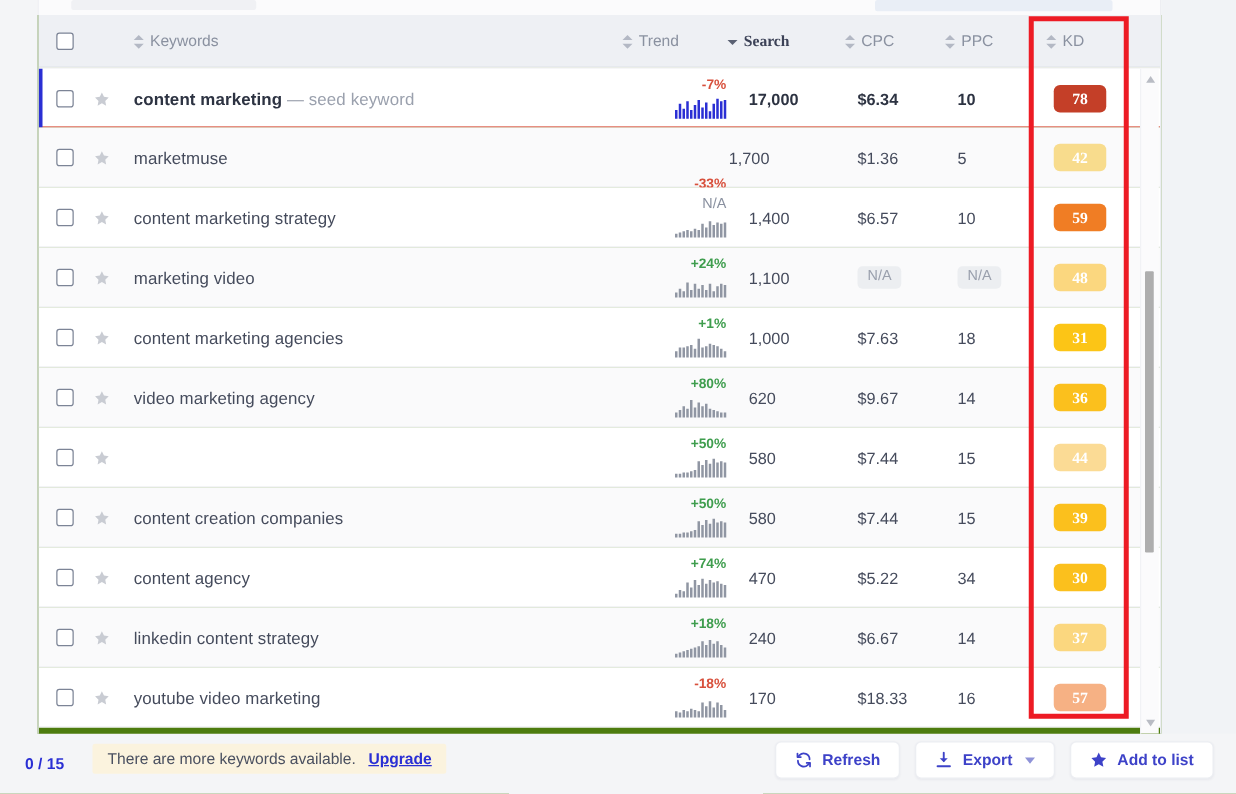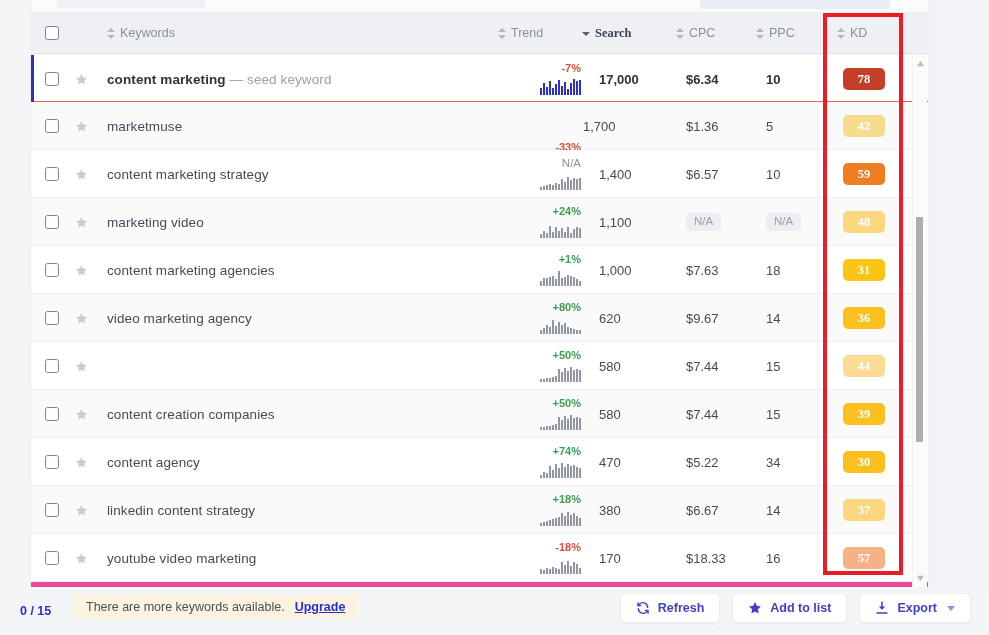--- a/index.html
+++ b/index.html
@@ -26,21 +26,21 @@
     background: #e9eef6; border-radius: 2px;
   }
   .bg-strip-top .ghost-chip2 {
     position: absolute; left: 26px; top: 0; width: 148px; height: 8px;
     background: #f0f1f4; border-radius: 2px;
   }
 
   
   .table-card {
     position: absolute; left: 30px; top: 12px; width: 899px; height: 575px;
-    background: #ec4899;
+    background: #4d7c0f;
     border-left: 1px solid #eceef2;
     border-right: 1px solid #eceef2;
     overflow: hidden;
   }
 
   .thead {
     height: 42px; background: #eef0f4;
     border-bottom: 1px solid #e3e6ec;
     position: relative;
   }
@@ -633,21 +633,21 @@
               <i style="height: 13px;"></i>
               <i style="height: 10px;"></i>
               <i style="height: 14px;"></i>
               <i style="height: 11px;"></i>
               <i style="height: 13px;"></i>
               <i style="height: 10px;"></i>
               <i style="height: 8px;"></i>
             </div>
           </div>
           <div class="cell" style="left: 568px;">
-            <span class="num">380</span>
+            <span class="num">240</span>
           </div>
           <div class="cell" style="left: 655px;">
             <span class="num">$6.67</span>
           </div>
           <div class="cell" style="left: 735px;">
             <span class="num">14</span>
           </div>
           <div class="cell" style="left: 812px;">
             <div class="kd-badge" style="background: rgb(251, 215, 127); color: rgb(255, 255, 255);">37</div>
           </div>
@@ -724,29 +724,29 @@
           <path d="M20 11a8 8 0 0 0-13.7-5.7L4 7.6" fill="none" stroke="#3d42c8" stroke-width="2.4" stroke-linecap="round"></path>
           <path d="M4 13a8 8 0 0 0 13.7 5.7L20 16.4" fill="none" stroke="#3d42c8" stroke-width="2.4" stroke-linecap="round"></path>
           <path d="M3.4 3.2v4.8h4.6" fill="none" stroke="#3d42c8" stroke-width="2.4" stroke-linecap="round" stroke-linejoin="round"></path>
           <path d="M20.6 20.8v-4.8h-4.6" fill="none" stroke="#3d42c8" stroke-width="2.4" stroke-linecap="round" stroke-linejoin="round"></path>
         </svg>
         <span>Refresh</span>
       </div>
 
       <div class="btn">
         <svg width="14" height="14" viewBox="0 0 24 24">
-          <path d="M12 1.8l3.1 6.5 7 1-5.1 5 1.3 7-6.3-3.4L5.7 21.3l1.3-7-5.1-5 7-1z" fill="#3d42c8"></path>
-        </svg>
-        <span>Add to list</span>
-      </div>
-
-      <div class="btn">
-        <svg width="14" height="14" viewBox="0 0 24 24">
           <path d="M12 2v11" fill="none" stroke="#3d42c8" stroke-width="2.6" stroke-linecap="round"></path>
           <path d="M6.5 9.5L12 15l5.5-5.5z" fill="#3d42c8"></path>
           <path d="M3.5 20.5h17" fill="none" stroke="#3d42c8" stroke-width="2.6" stroke-linecap="round"></path>
         </svg>
         <span>Export</span>
         <span class="caret-d"></span>
       </div>
+
+      <div class="btn">
+        <svg width="14" height="14" viewBox="0 0 24 24">
+          <path d="M12 1.8l3.1 6.5 7 1-5.1 5 1.3 7-6.3-3.4L5.7 21.3l1.3-7-5.1-5 7-1z" fill="#3d42c8"></path>
+        </svg>
+        <span>Add to list</span>
+      </div>
     </div>
   </div>
 </div>
 
 </body></html>

